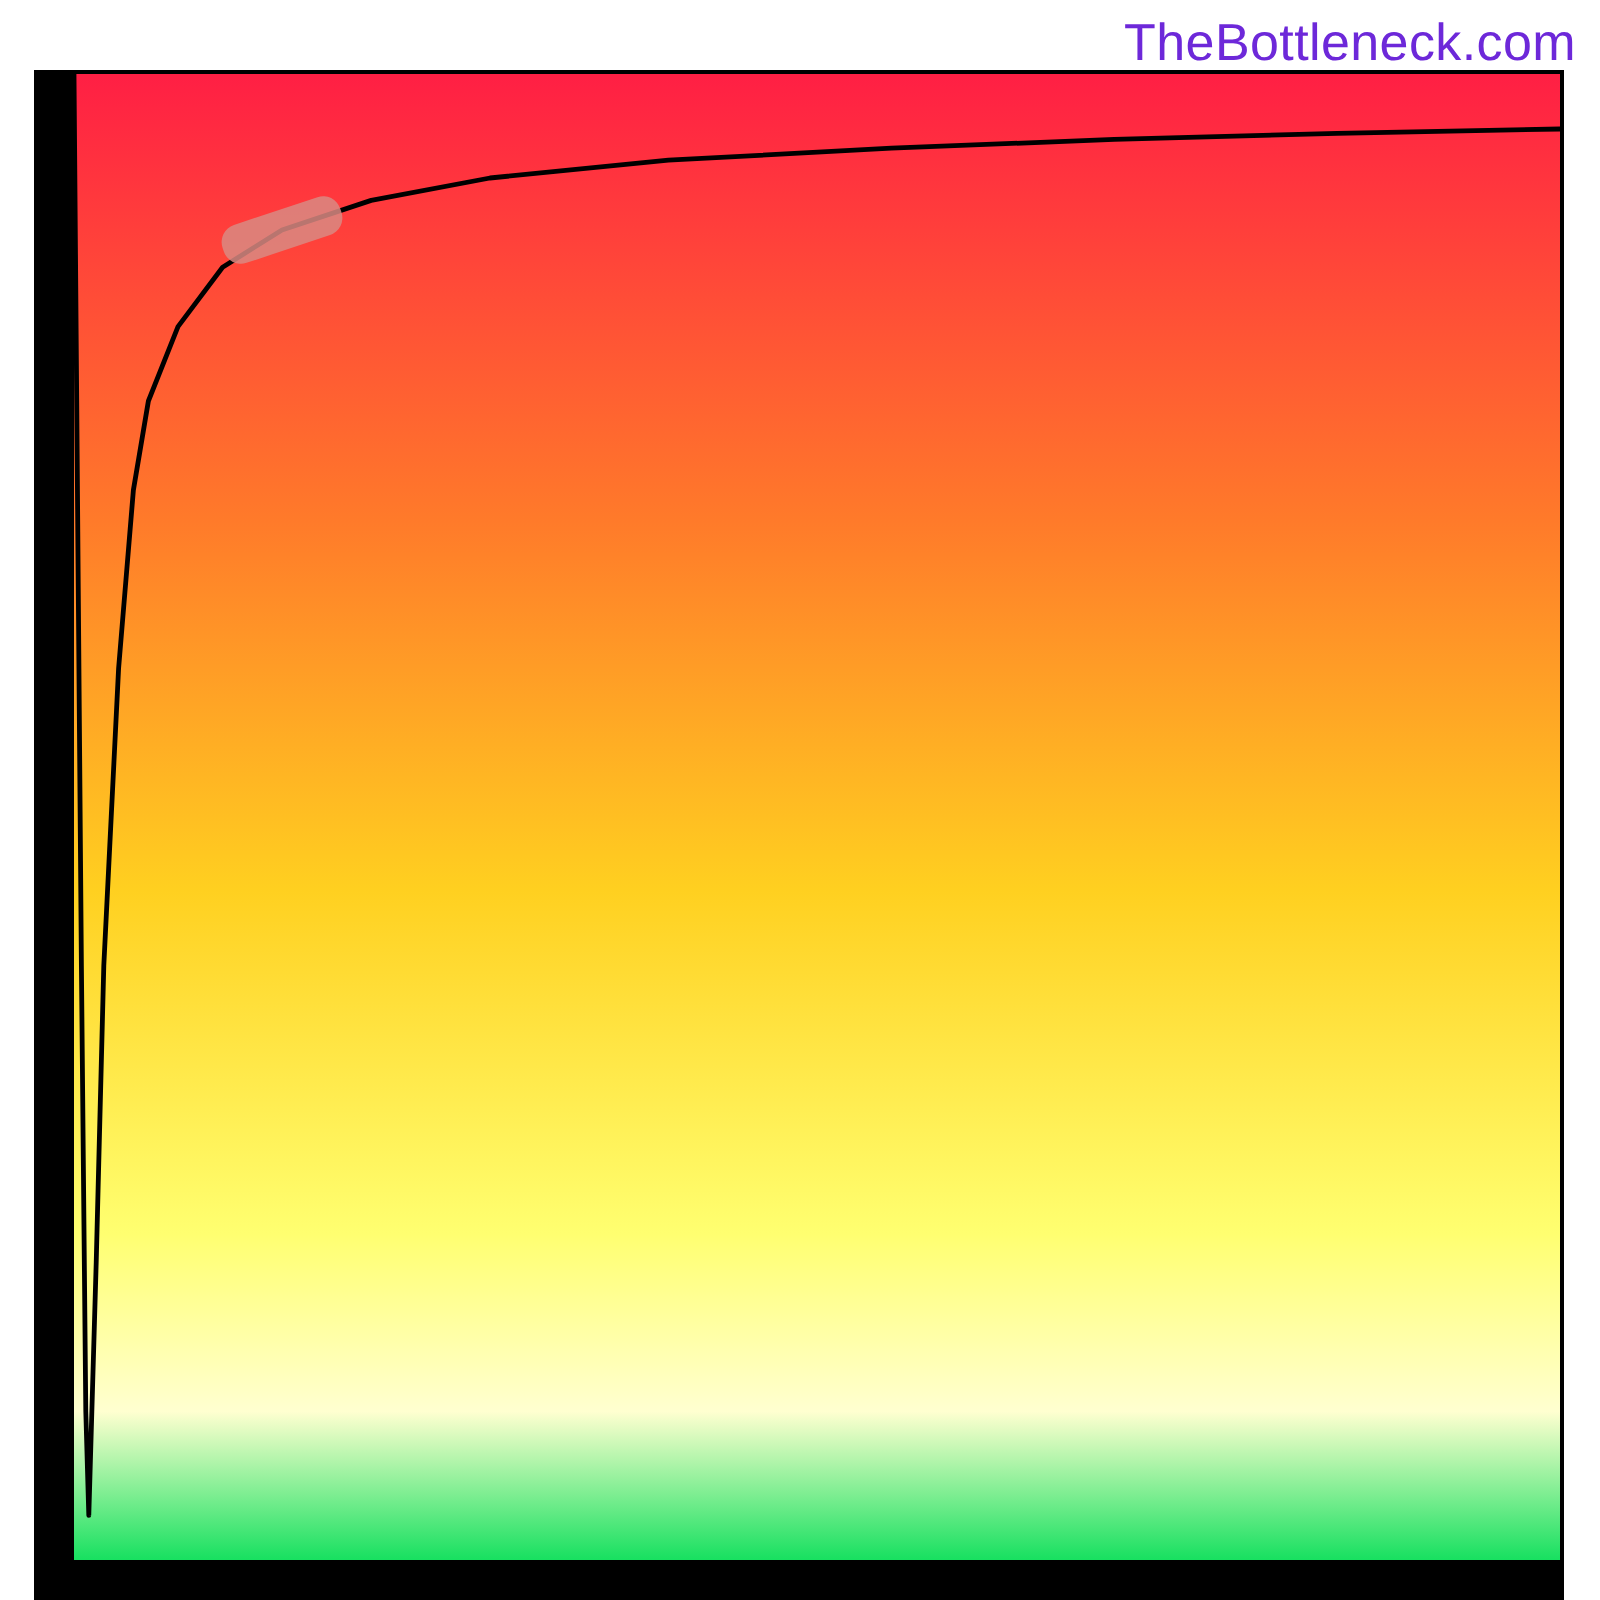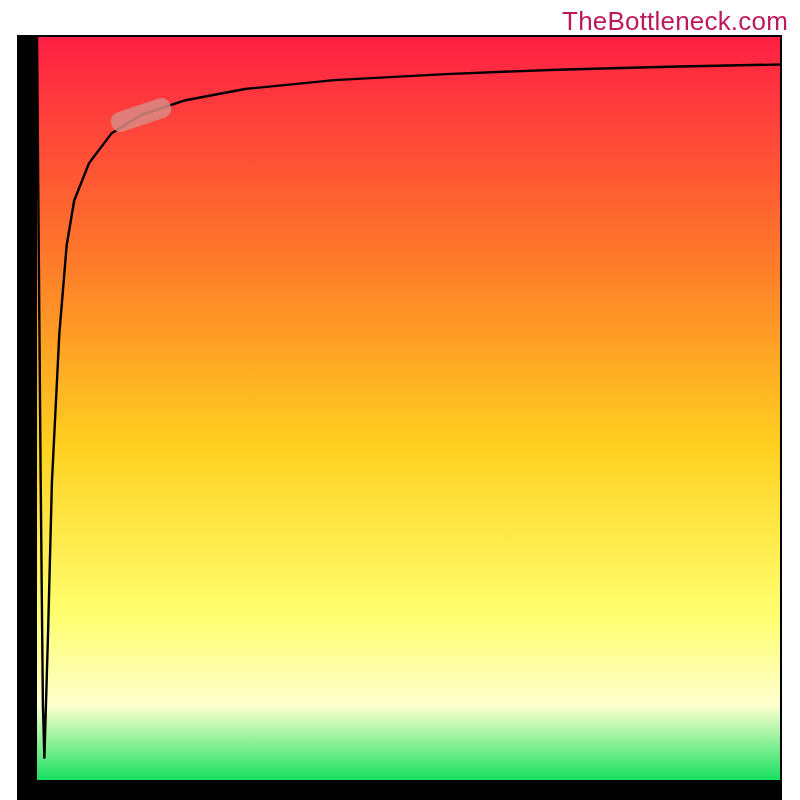--- a/index.html
+++ b/index.html
@@ -17,21 +17,21 @@
     height: 800px;
   }
   svg {
     display: block;
   }
   .watermark {
     position: absolute;
     top: 6px;
     right: 12px;
     font-size: 26px;
-    color: #be185d;
+    color: #6d28d9;
     letter-spacing: 0.2px;
     user-select: none;
     pointer-events: none;
   }
 </style>
 </head>
 <body>
 
 <div class="stage">
 

